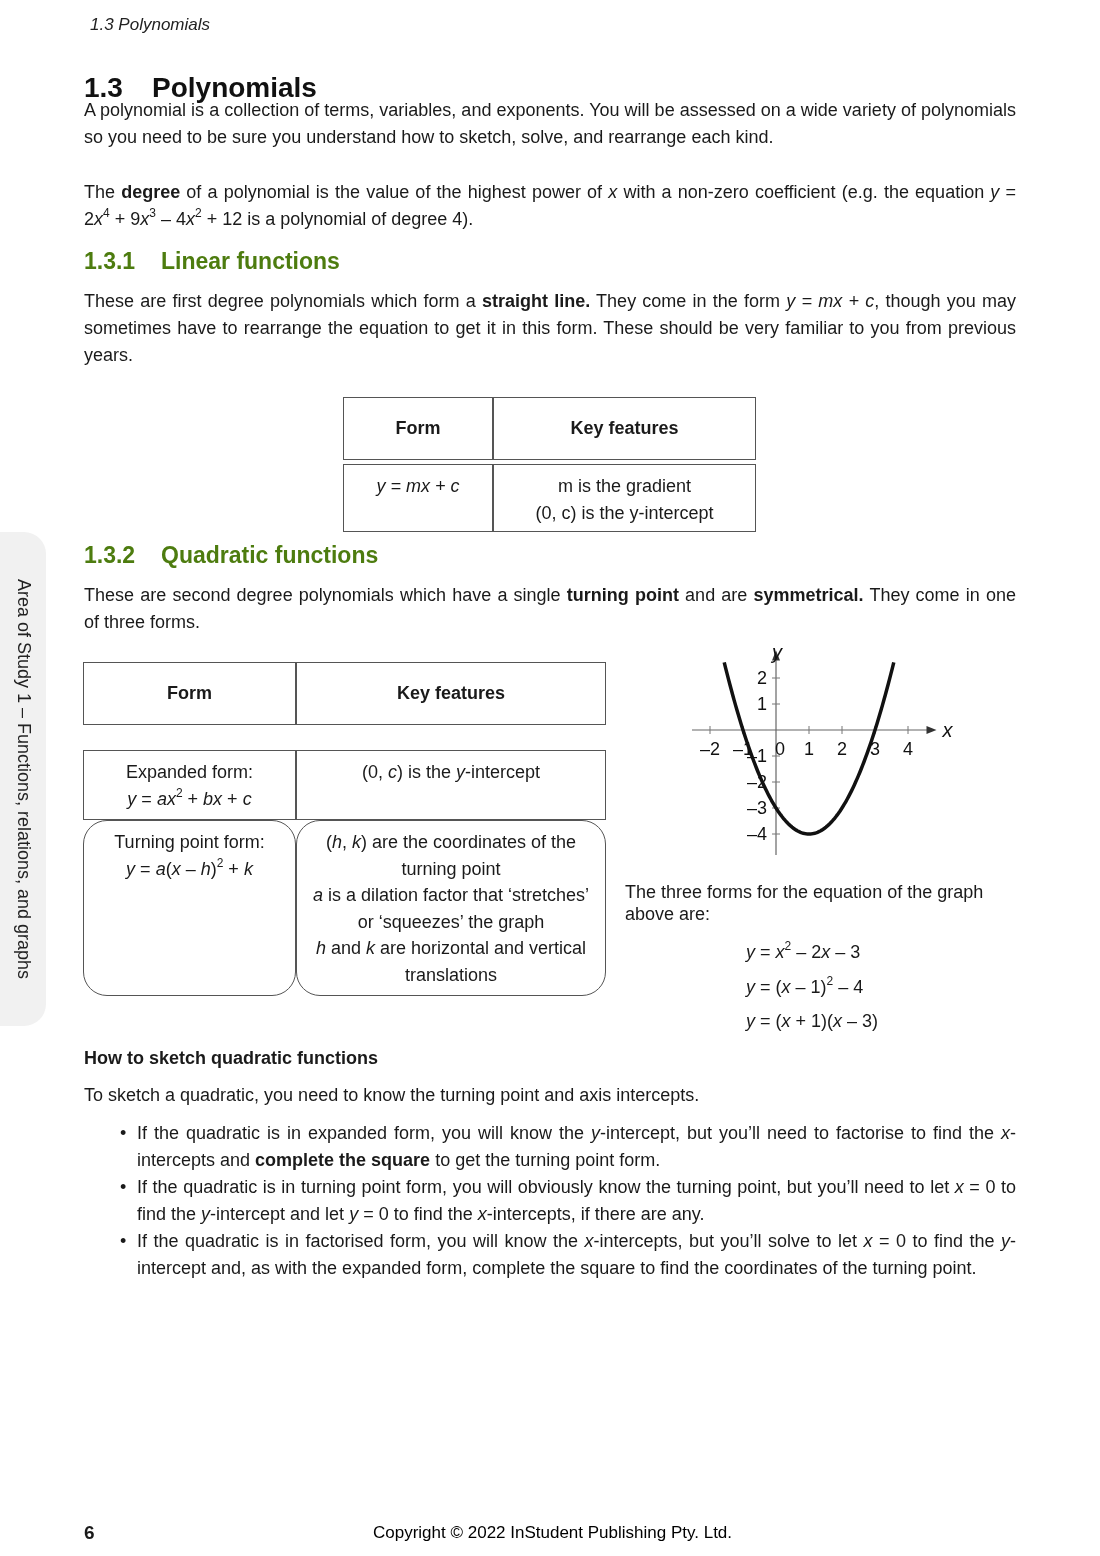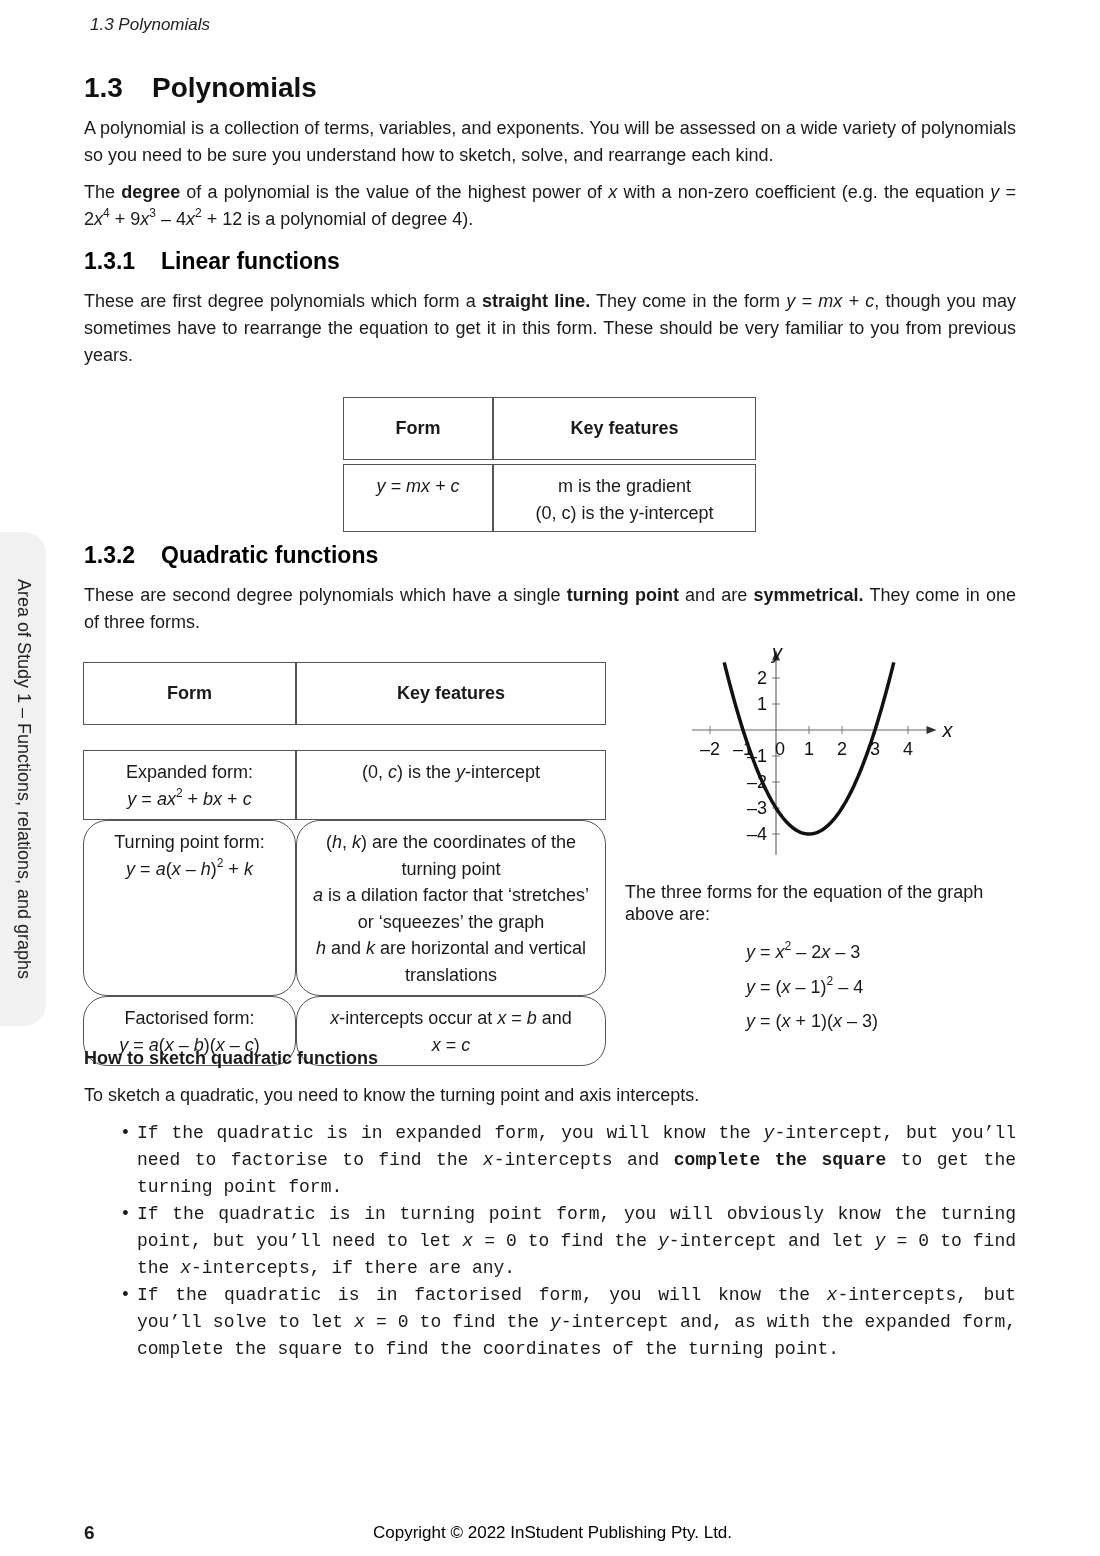--- a/index.html
+++ b/index.html
@@ -2,21 +2,21 @@
 <html><head>
 <meta charset="utf-8">
 <style>
   html, body { margin: 0; padding: 0; background: #ffffff; }
   body { width: 1100px; height: 1556px; position: relative; overflow: hidden;
          font-family: "Liberation Sans", sans-serif; color: #1a1a1a; }
   .abs { position: absolute; }
   .running-head { left: 90px; top: 15px; font-size: 17px; font-style: italic; color: #222; }
   .h1 { left: 84px; top: 72px; font-size: 28px; font-weight: bold; color: #111; }
   .h1 .num { display: inline-block; width: 68px; }
-  .h2 { font-size: 23px; font-weight: bold; color: #000000; }
+  .h2 { font-size: 23px; font-weight: bold; color: #4d7c0f; }
   .h2 .num { display: inline-block; width: 77px; }
   .para { left: 84px; width: 932px; font-size: 18px; line-height: 27px; text-align: justify; }
   .para b { font-weight: bold; }
   i.m { font-style: italic; }
   sup { font-size: 12px; line-height: 0; vertical-align: 8px; }
 
   table.tbl { border-collapse: separate; border-spacing: 0; font-size: 18px; line-height: 26.5px; }
   table.tbl td, table.tbl th { border: 1.3px solid #555; text-align: center; vertical-align: top; padding: 11px; }
   table.tbl th { font-weight: bold; vertical-align: middle; }
 
@@ -35,39 +35,39 @@
 
   .side-tab { left: 0; top: 532px; width: 46px; height: 494px; background: #f1f1f1; border-radius: 0 22px 22px 0; }
   .side-text { left: 23px; top: 779px; transform: translate(-50%, -50%) rotate(90deg); white-space: nowrap; font-size: 18px; color: #222; }
 
   #graph { left: 690px; top: 640px; }
   .graph-caption { left: 625px; top: 881px; width: 400px; font-size: 18px; line-height: 22px; }
   .eq { font-size: 18px; left: 746px; }
 
   .h3 { left: 84px; top: 1048px; font-size: 18px; font-weight: bold; }
   ul.bullets { left: 84px; top: 1120px; width: 932px; margin: 0; padding: 0; list-style: none; font-size: 18px; line-height: 27px; }
-  ul.bullets li { position: relative; padding-left: 53px; text-align: justify; font-family: Liberation Mono, monospace; }
+  ul.bullets li { position: relative; padding-left: 53px; text-align: justify; }
   ul.bullets li::before { content: "•"; position: absolute; left: 36px; top: 0; }
 
   .footer-page { left: 84px; top: 1522px; font-size: 19px; font-weight: bold; }
   .footer-copy { left: 373px; top: 1523px; font-size: 17px; color: #000000; }
 </style>
 </head>
 <body>
 
 <div class="abs running-head">1.3 Polynomials</div>
 
 <div class="abs side-tab"></div>
 <div class="abs side-text">Area of Study 1 – Functions, relations, and graphs</div>
 
 <div class="abs h1">
   <span class="num">1.3</span><span>Polynomials</span>
 </div>
 
-<div class="abs para" style="top:115px">A polynomial is a collection of terms, variables, and exponents.  You will be assessed on a wide variety of polynomials so you need to be sure you understand how to sketch, solve, and rearrange each kind.</div>
+<div class="abs para" style="top:97px">A polynomial is a collection of terms, variables, and exponents.  You will be assessed on a wide variety of polynomials so you need to be sure you understand how to sketch, solve, and rearrange each kind.</div>
 
 <div class="abs para" style="top:179px"><span>The </span><b>degree</b><span> of a polynomial is the value of the highest power of </span><i class="m">x</i><span> with a non-zero coefficient (e.g.  the equation </span><i class="m">y</i><span> = 2</span><i class="m">x</i><sup>4</sup><span> + 9</span><i class="m">x</i><sup>3</sup><span> – 4</span><i class="m">x</i><sup>2</sup><span> + 12 is a polynomial of degree 4).</span></div>
 
 <div class="abs h2" style="left:84px; top:248px">
   <span class="num">1.3.1</span><span>Linear functions</span>
 </div>
 
 <div class="abs para" style="top:288px"><span>These are first degree polynomials which form a </span><b>straight line.</b><span> They come in the form </span><i class="m">y = mx + c</i><span>, though you may sometimes have to rearrange the equation to get it in this form.  These should be very familiar to you from previous years.</span></div>
 
 <table class="abs tbl" id="lin-table">
@@ -119,30 +119,20 @@
     <td class="c1">
           <div>Turning point form:</div>
           <div><i class="m">y</i> = <i class="m">a</i>(<i class="m">x</i> – <i class="m">h</i>)<sup>2</sup> + <i class="m">k</i></div>
         </td>
     <td>
           <div>(<i class="m">h</i>, <i class="m">k</i>) are the coordinates of the<br>turning point</div>
           <div><i class="m">a</i> is a dilation factor that ‘stretches’<br>or ‘squeezes’ the graph</div>
           <div><i class="m">h</i> and <i class="m">k</i> are horizontal and vertical<br>translations</div>
         </td>
   </tr>
-  <tr class="row">
-    <td class="c1">
-          <div>Factorised form:</div>
-          <div><i class="m">y</i> = <i class="m">a</i>(<i class="m">x</i> – <i class="m">b</i>)(<i class="m">x</i> – <i class="m">c</i>)</div>
-        </td>
-    <td>
-          <div><i class="m">x</i>-intercepts occur at <i class="m">x</i> = <i class="m">b</i> and</div>
-          <div><i class="m">x</i> = <i class="m">c</i></div>
-        </td>
-  </tr>
 </tbody>
   </table>
 
 <svg class="abs" id="graph" width="270" height="215">
   <g id="graph-axes">
       <line x1="2" y1="90" x2="238.5" y2="90" stroke="#666" stroke-width="1.2"></line>
       <path d="M 246.5 90 l -10 -4 l 0 8 z" fill="#333"></path>
       <line x1="86" y1="219" x2="86" y2="18.39999999999999" stroke="#666" stroke-width="1.2"></line>
       <path d="M 86 10.399999999999991 l -4 10 l 8 0 z" fill="#333"></path>
     </g>

